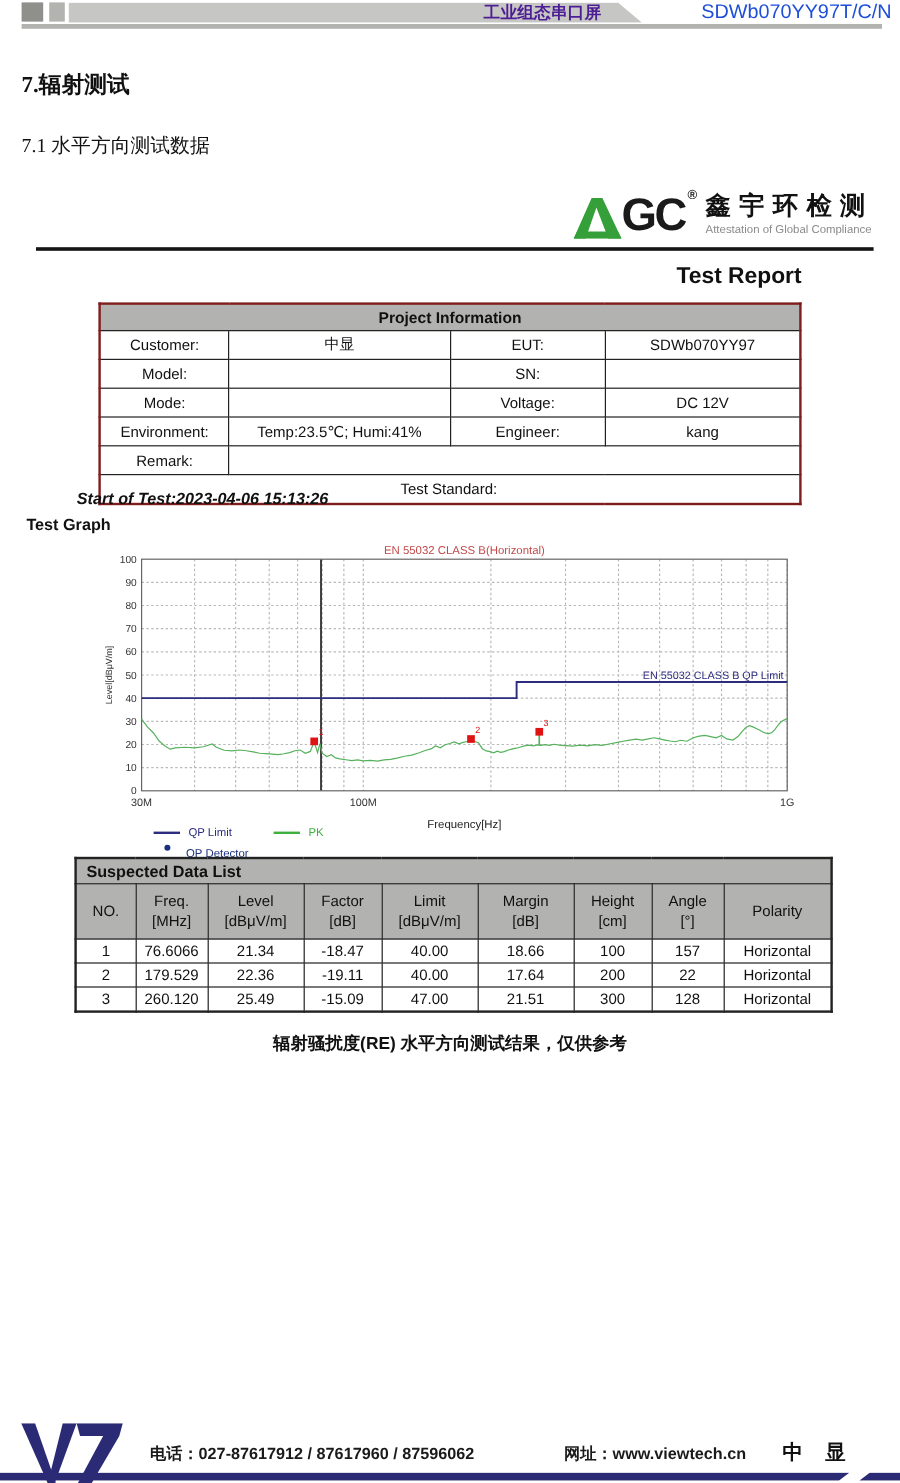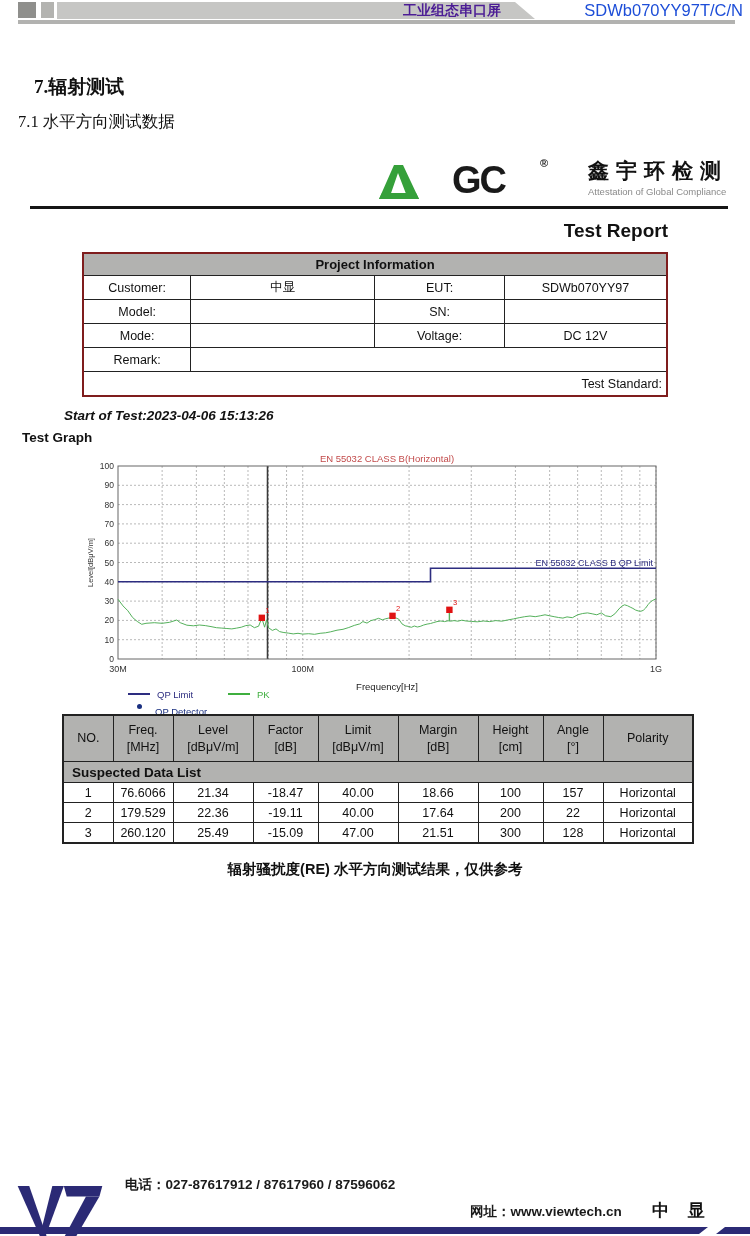--- a/index.html
+++ b/index.html
@@ -11,44 +11,44 @@
   .hdr-sq2{position:absolute;left:41px;top:2px;width:13px;height:16px;background:#b3b3b0;}
   .hdr-band{position:absolute;left:57px;top:2px;width:478px;height:17px;background:#c6c6c4;
             clip-path:polygon(0 0,calc(100% - 20px) 0,100% 100%,0 100%);
             text-align:right;line-height:17px;font-size:14px;font-weight:bold;color:#4c1d95;
             padding-right:0;box-sizing:border-box;}
   .hdr-band span{padding-right:34px;}
   .hdr-model{position:absolute;right:7px;top:1px;font-size:16.5px;color:#1d4ed8;}
   .hdr-rule{position:absolute;left:18px;right:15px;top:20px;height:4px;background:#b2b2b0;}
 
   
-  .h1{position:absolute;left:18px;top:58px;margin:16px;font-size:19px;font-weight:bold;
+  .h1{position:absolute;left:18px;top:58px;margin:0;font-size:19px;font-weight:bold;
       font-family:"Liberation Serif","DejaVu Serif",serif;}
   .h2{position:absolute;left:18px;top:111px;font-size:16.5px;
       font-family:"Liberation Serif","DejaVu Serif",serif;}
 
   
-  .logo{position:absolute;right:22px;top:157px;display:flex;align-items:flex-start;gap:33px;}
+  .logo{position:absolute;right:22px;top:157px;display:flex;align-items:flex-start;}
   .logo-a{display:block;margin-top:8px;}
   .logo-gc{font-size:38px;line-height:34px;font-weight:bold;letter-spacing:-2px;color:#1a1a1a;margin-top:6px;}
   .logo-reg{font-size:11px;font-weight:bold;color:#1a1a1a;margin:0 3px 0 2px;}
   .logo-right{margin-left:4px;margin-top:0;}
   .logo-cn{font-size:21px;font-weight:bold;letter-spacing:7px;color:#111;white-space:nowrap;}
   .logo-tag{font-size:9.5px;color:#8a8a8a;margin-top:1px;white-space:nowrap;}
   .logo-rule{position:absolute;left:30px;right:22px;top:206px;height:3px;background:#151515;}
 
   
   .report-title{position:absolute;left:82px;width:586px;top:220px;text-align:right;
                 font-size:19px;font-weight:bold;}
   table{border-collapse:collapse;}
   .pi{position:absolute;left:82px;top:252px;width:586px;font-size:12.5px;
       border:2px solid #7f1d1d;}
   .pi th,.pi td{border:1px solid #222;text-align:center;padding:1px 4px;height:21px;}
   .pi th{background:#b2b2b0;font-size:13px;height:19px;}
-  .pi .lft{text-align:right;padding-left:2px;}
+  .pi .lft{text-align:center;padding-left:2px;}
 
   .start-test{position:absolute;left:64px;top:408px;font-size:13.5px;font-style:italic;font-weight:bold;}
   .graph-label{position:absolute;left:22px;top:430px;font-size:13.5px;font-weight:bold;}
 
   
   .chart{position:absolute;left:85px;top:452px;width:590px;height:245px;}
   .legend{position:absolute;left:128px;top:688px;width:230px;display:flex;flex-wrap:wrap;
           font-size:9.5px;}
   .legend .item{width:100px;display:flex;align-items:center;height:12px;}
   .sw-line{display:inline-block;width:22px;height:2px;margin-right:7px;}
@@ -60,21 +60,21 @@
   .sus th,.sus td{border:1px solid #222;text-align:center;padding:0 2px;}
   .sus .title-cell{background:#b2b2b0;text-align:left;padding-left:8px;font-size:13.5px;height:20px;}
   .sus thead .colhead{background:#b2b2b0;font-weight:normal;height:45px;font-size:12.5px;line-height:1.35;}
   .sus tbody td{height:19px;}
 
   .caption{position:absolute;left:0;width:750px;top:860px;text-align:center;
            font-size:14.5px;font-weight:bold;}
 
   
   .ft-logo{position:absolute;left:14px;top:1186px;z-index:3;}
-  .ft-phone{position:absolute;left:125px;top:1176px;font-size:13.5px;font-weight:bold;color:#1a1a1a;}
+  .ft-phone{position:absolute;left:125px;top:1203px;font-size:13.5px;font-weight:bold;color:#1a1a1a;}
   .ft-web{position:absolute;left:470px;top:1203px;font-size:13.5px;font-weight:bold;color:#1a1a1a;}
   .ft-co{position:absolute;left:652px;top:1199px;font-size:17px;font-weight:bold;letter-spacing:7px;}
   .ft-bar1{position:absolute;left:0;top:1227px;width:708px;height:7px;background:#2b2a75;
            clip-path:polygon(0 0,100% 0,calc(100% - 9px) 100%,0 100%);z-index:1;}
   .ft-bar2{position:absolute;left:716px;top:1227px;width:34px;height:7px;background:#2b2a75;
            clip-path:polygon(9px 0,100% 0,100% 100%,0 100%);z-index:1;}
 </style>
 </head>
 <body>
 
@@ -128,20 +128,26 @@
       <td>Model:</td>
       <td></td>
       <td>SN:</td>
       <td></td>
     </tr>
     <tr>
       <td>Mode:</td>
       <td></td>
       <td>Voltage:</td>
       <td>DC 12V</td>
+    </tr>
+    <tr>
+      <td>Environment:</td>
+      <td>Temp:23.5℃; Humi:41%</td>
+      <td>Engineer:</td>
+      <td>kang</td>
     </tr>
     <tr>
       <td>Remark:</td>
       <td colspan="3"></td>
     </tr>
     <tr>
       <td colspan="4" class="lft">Test Standard:</td>
     </tr>
   </tbody>
     </table>
@@ -226,59 +232,59 @@
         <col style="width:60px">
         <col style="width:80px">
         <col style="width:65px">
         <col style="width:80px">
         <col style="width:80px">
         <col style="width:65px">
         <col style="width:60px">
         <col style="width:90px">
       </colgroup>
     <thead>
-      <tr id="sus-head">
-          <th class="colhead">
-            <div>NO.</div>
-          </th>
-          <th class="colhead">
-            <div>Freq.</div>
-            <div>[MHz]</div>
-          </th>
-          <th class="colhead">
-            <div>Level</div>
-            <div>[dBμV/m]</div>
-          </th>
-          <th class="colhead">
-            <div>Factor</div>
-            <div>[dB]</div>
-          </th>
-          <th class="colhead">
-            <div>Limit</div>
-            <div>[dBμV/m]</div>
-          </th>
-          <th class="colhead">
-            <div>Margin</div>
-            <div>[dB]</div>
-          </th>
-          <th class="colhead">
-            <div>Height</div>
-            <div>[cm]</div>
-          </th>
-          <th class="colhead">
-            <div>Angle</div>
-            <div>[°]</div>
-          </th>
-          <th class="colhead">
-            <div>Polarity</div>
-          </th>
-        </tr>
       <tr>
         <th colspan="9" class="title-cell">Suspected Data List</th>
       </tr>
+      <tr id="sus-head">
+          <th class="colhead">
+            <div>NO.</div>
+          </th>
+          <th class="colhead">
+            <div>Freq.</div>
+            <div>[MHz]</div>
+          </th>
+          <th class="colhead">
+            <div>Level</div>
+            <div>[dBμV/m]</div>
+          </th>
+          <th class="colhead">
+            <div>Factor</div>
+            <div>[dB]</div>
+          </th>
+          <th class="colhead">
+            <div>Limit</div>
+            <div>[dBμV/m]</div>
+          </th>
+          <th class="colhead">
+            <div>Margin</div>
+            <div>[dB]</div>
+          </th>
+          <th class="colhead">
+            <div>Height</div>
+            <div>[cm]</div>
+          </th>
+          <th class="colhead">
+            <div>Angle</div>
+            <div>[°]</div>
+          </th>
+          <th class="colhead">
+            <div>Polarity</div>
+          </th>
+        </tr>
     </thead>
     <tbody id="sus-body">
         <tr>
           <td>1</td>
           <td>76.6066</td>
           <td>21.34</td>
           <td>-18.47</td>
           <td>40.00</td>
           <td>18.66</td>
           <td>100</td>

